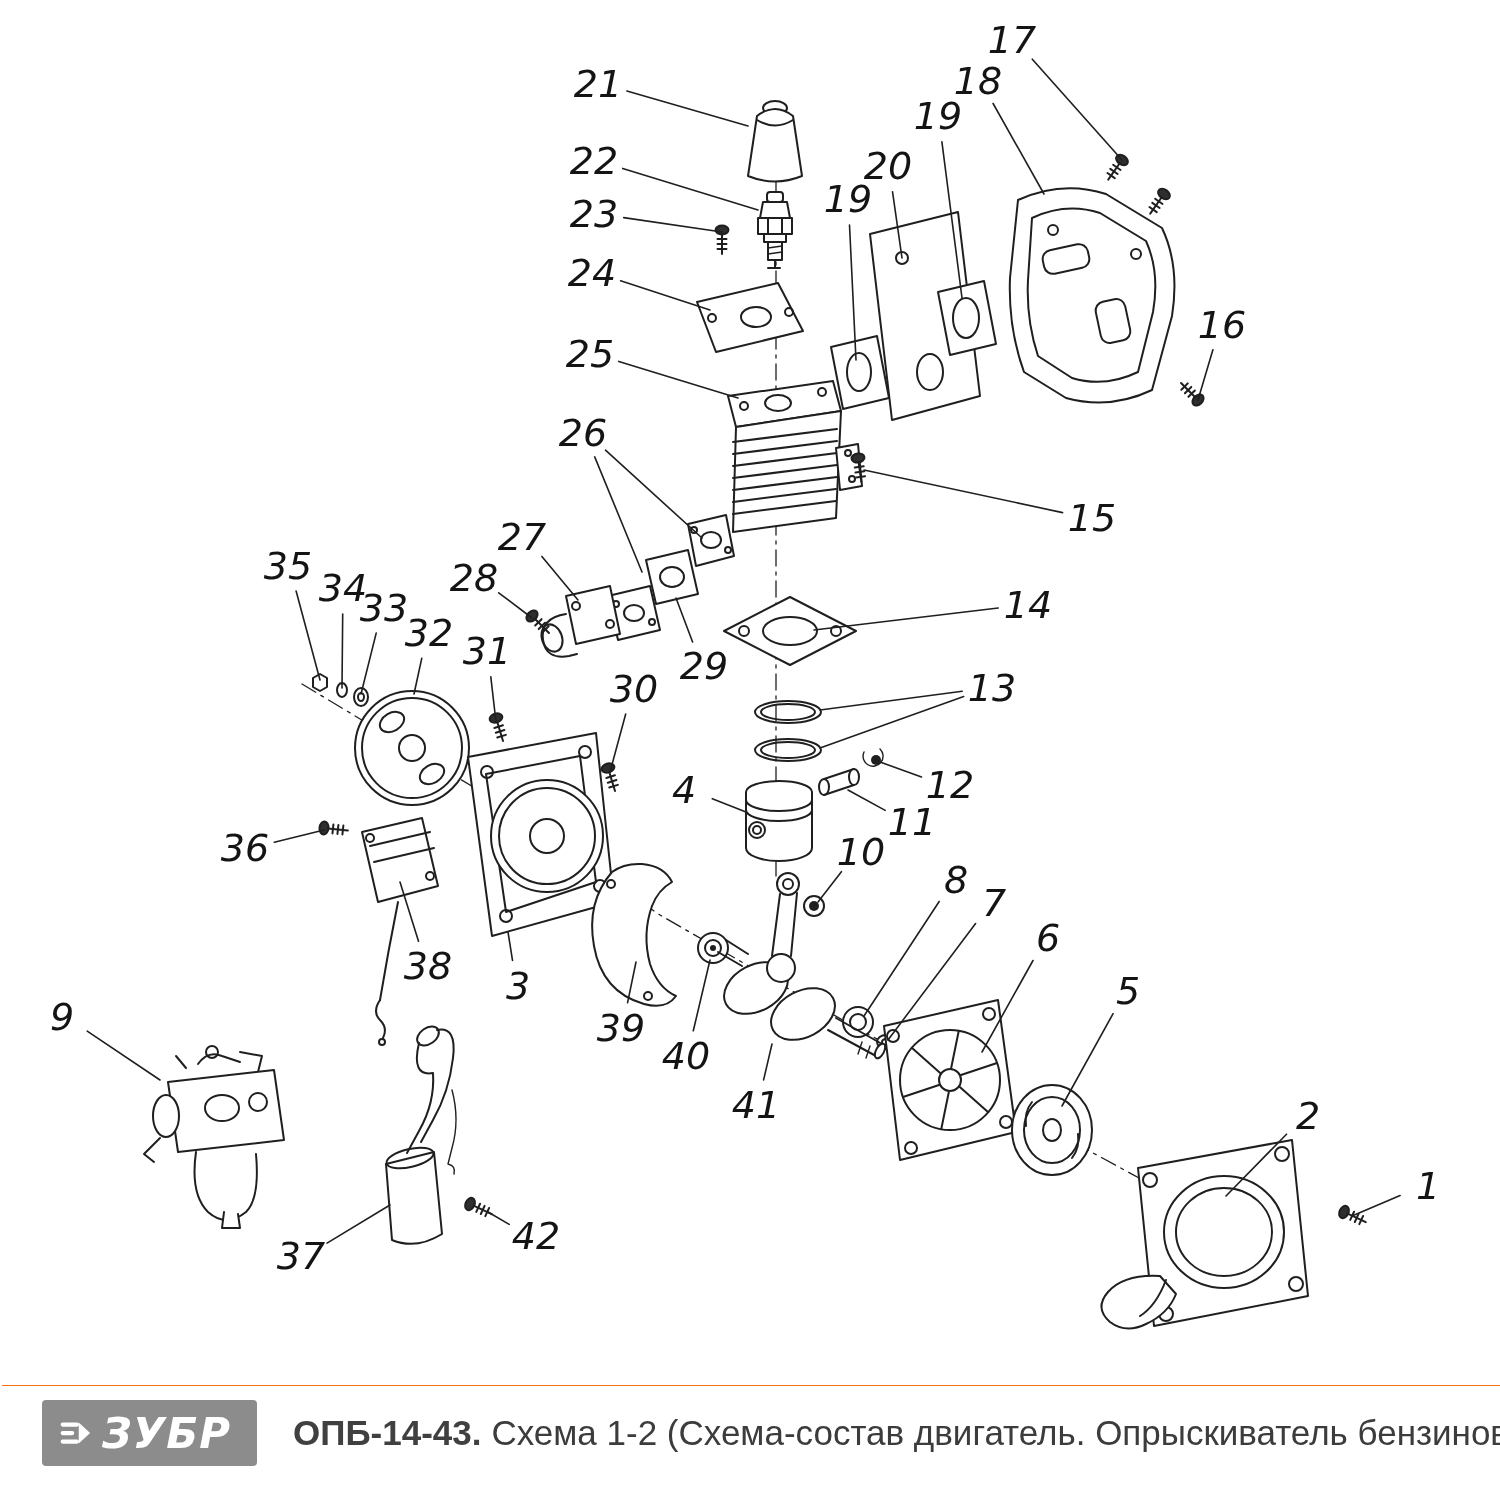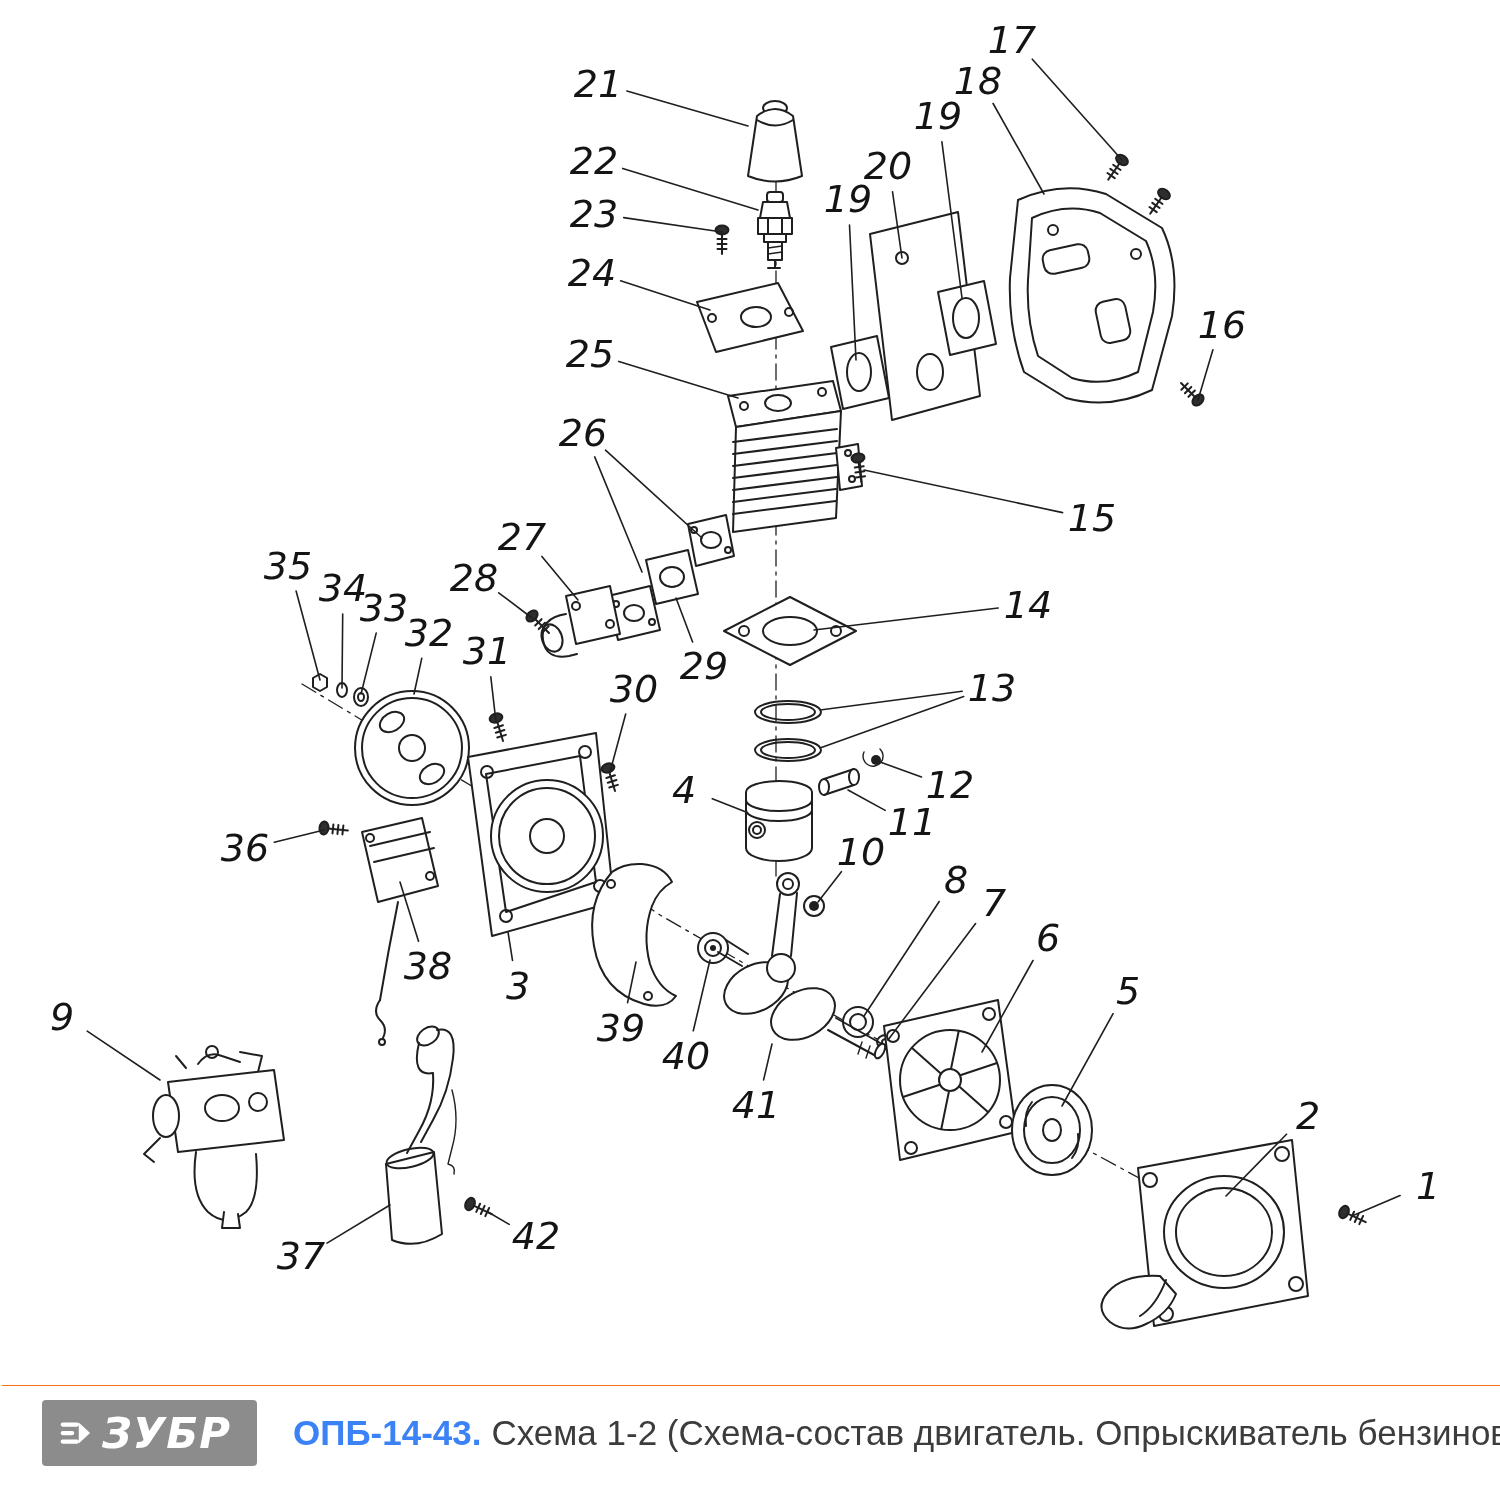--- a/index.html
+++ b/index.html
@@ -20,21 +20,21 @@
     fill:#141414; font:italic 38px "DejaVu Sans", sans-serif;
     text-anchor:middle; dominant-baseline:central; stroke:none;
   }
   .footer { position:absolute; left:2px; top:1385px; width:1500px; height:115px;
     border-top:1px solid #f97316; background:#fff; box-sizing:border-box; }
   .footer-inner { display:flex; align-items:center; padding:14px 0 0 40px; gap:36px; }
   .logo-badge { background:var(--logo-bg); display:flex; align-items:center; gap:10px;
     padding:8px 26px 8px 16px; border-radius:4px; height:50px; }
   .logo-text { color:#fff; font:italic 800 42px "DejaVu Sans", sans-serif; letter-spacing:1px; }
   .caption { font:400 35px "Liberation Sans", sans-serif; color:#3c3c3c; white-space:nowrap; }
-  .model { font-weight:700; color:#3b82f6; margin-right:10px; }
+  .model { font-weight:700; color:#404040; margin-right:10px; }
 </style>
 </head>
 <body>
 
 <div class="page">
 
   <svg id="diagram-svg" width="1500" height="1385" viewBox="0 0 1500 1385" xmlns="http://www.w3.org/2000/svg">
 
     <defs>
       <g id="scr">

